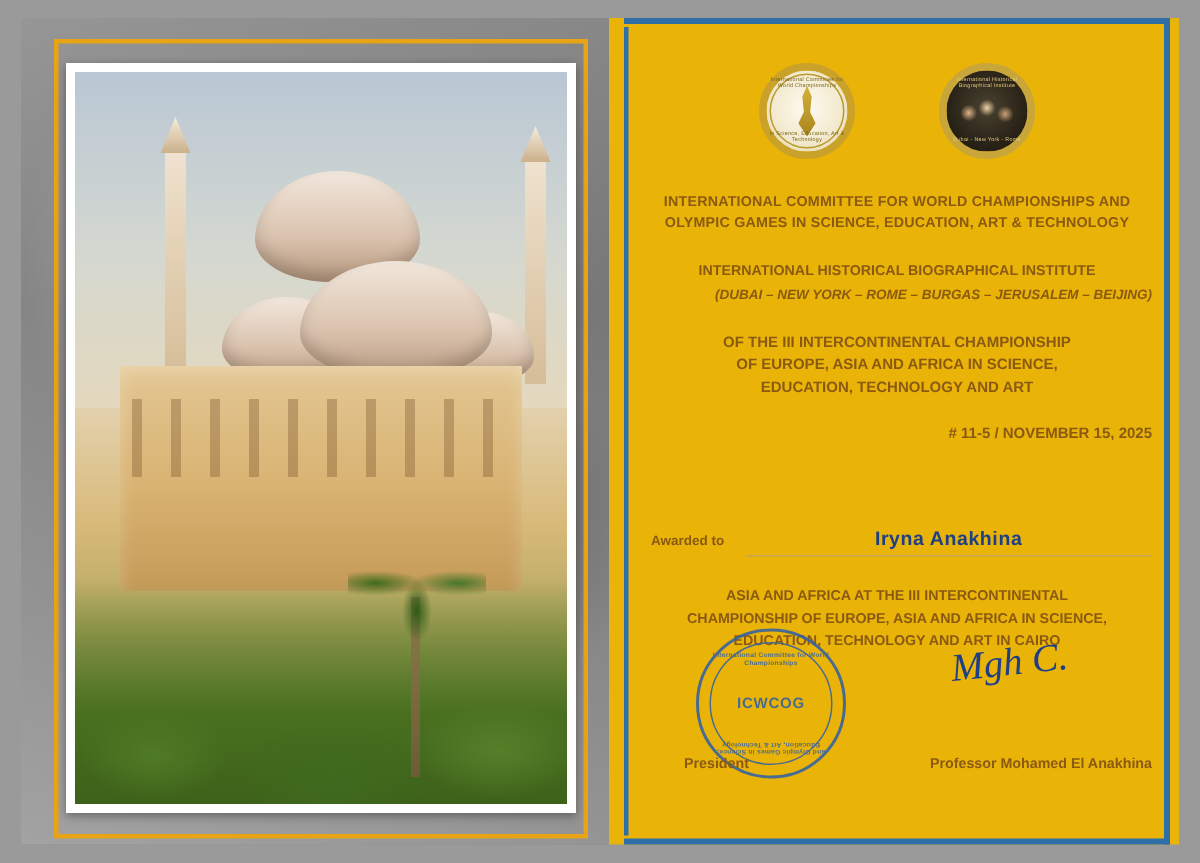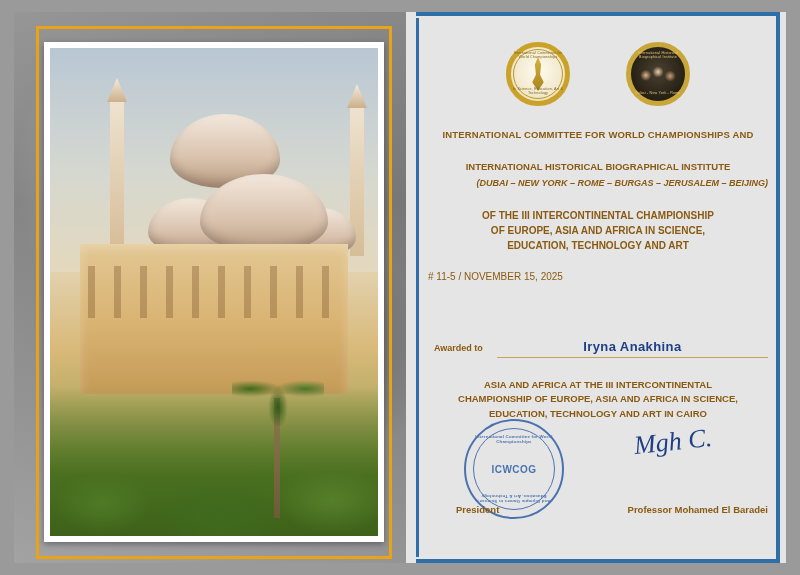--- a/index.html
+++ b/index.html
@@ -150,21 +150,21 @@
       radial-gradient(ellipse 14px 30px at 50% 70%, #2f5a16, rgba(47,90,22,0) 70%);
   }
 
   
   .right-panel {
     position: absolute;
     left: 406px;
     top: 12px;
     width: 380px;
     height: 551px;
-    background: #e5e5e5;
+    background: #eab308;
     box-sizing: border-box;
   }
   .blue-rule-left {
     position: absolute;
     left: 10px;
     top: 6px;
     bottom: 6px;
     width: 3px;
     background: #2f6fa8;
   }
@@ -287,23 +287,23 @@
   }
   .diploma-block {
     text-align: center;
     color: #8a5a12;
     font-weight: bold;
     font-size: 10px;
     line-height: 1.5;
     margin-top: 20px;
   }
   .number-line {
-    text-align: left;
-    color: #8a5a12;
-    font-weight: normal;
+    text-align: right;
+    color: #8a5a12;
+    font-weight: bold;
     font-size: 10px;
     margin-top: 18px;
   }
 
   .awarded-row {
     display: flex;
     align-items: baseline;
     margin-top: 20px;
     padding-left: 6px;
   }
@@ -452,20 +452,21 @@
         </div>
         <div class="emblem dark">
           <div class="caption-top">International Historical Biographical Institute</div>
           <div class="faces"></div>
           <div class="caption-bottom">Dubai - New York - Rome</div>
         </div>
       </div>
 
       <div class="org-line">
         <div>INTERNATIONAL COMMITTEE FOR WORLD CHAMPIONSHIPS AND</div>
+        <div>OLYMPIC GAMES IN SCIENCE, EDUCATION, ART &amp; TECHNOLOGY</div>
       </div>
 
       <div class="inst-line">INTERNATIONAL HISTORICAL BIOGRAPHICAL INSTITUTE</div>
       <div class="cities-line">(DUBAI – NEW YORK – ROME – BURGAS – JERUSALEM – BEIJING)</div>
 
       <div class="diploma-block">
         <div>OF THE III INTERCONTINENTAL CHAMPIONSHIP</div>
         <div>OF EUROPE, ASIA AND AFRICA IN SCIENCE,</div>
         <div>EDUCATION, TECHNOLOGY AND ART</div>
       </div>
@@ -487,19 +488,19 @@
 
       <div class="sign-area">
         <div class="stamp">
           <div class="ring-label top">International Committee for World Championships</div>
           <div class="ring-label bottom">and Olympic Games in Science, Education, Art &amp; Technology</div>
           <div class="stamp-core">ICWCOG</div>
         </div>
         <div class="signature">Mgh C.</div>
         <div class="sig-line">
           <div class="president-label">President</div>
-          <div class="president-name">Professor Mohamed El Baradei</div>
+          <div class="president-name">Professor Mohamed El Anakhina</div>
         </div>
       </div>
 
     </div>
   </div>
 </div>
 
 </body></html>

